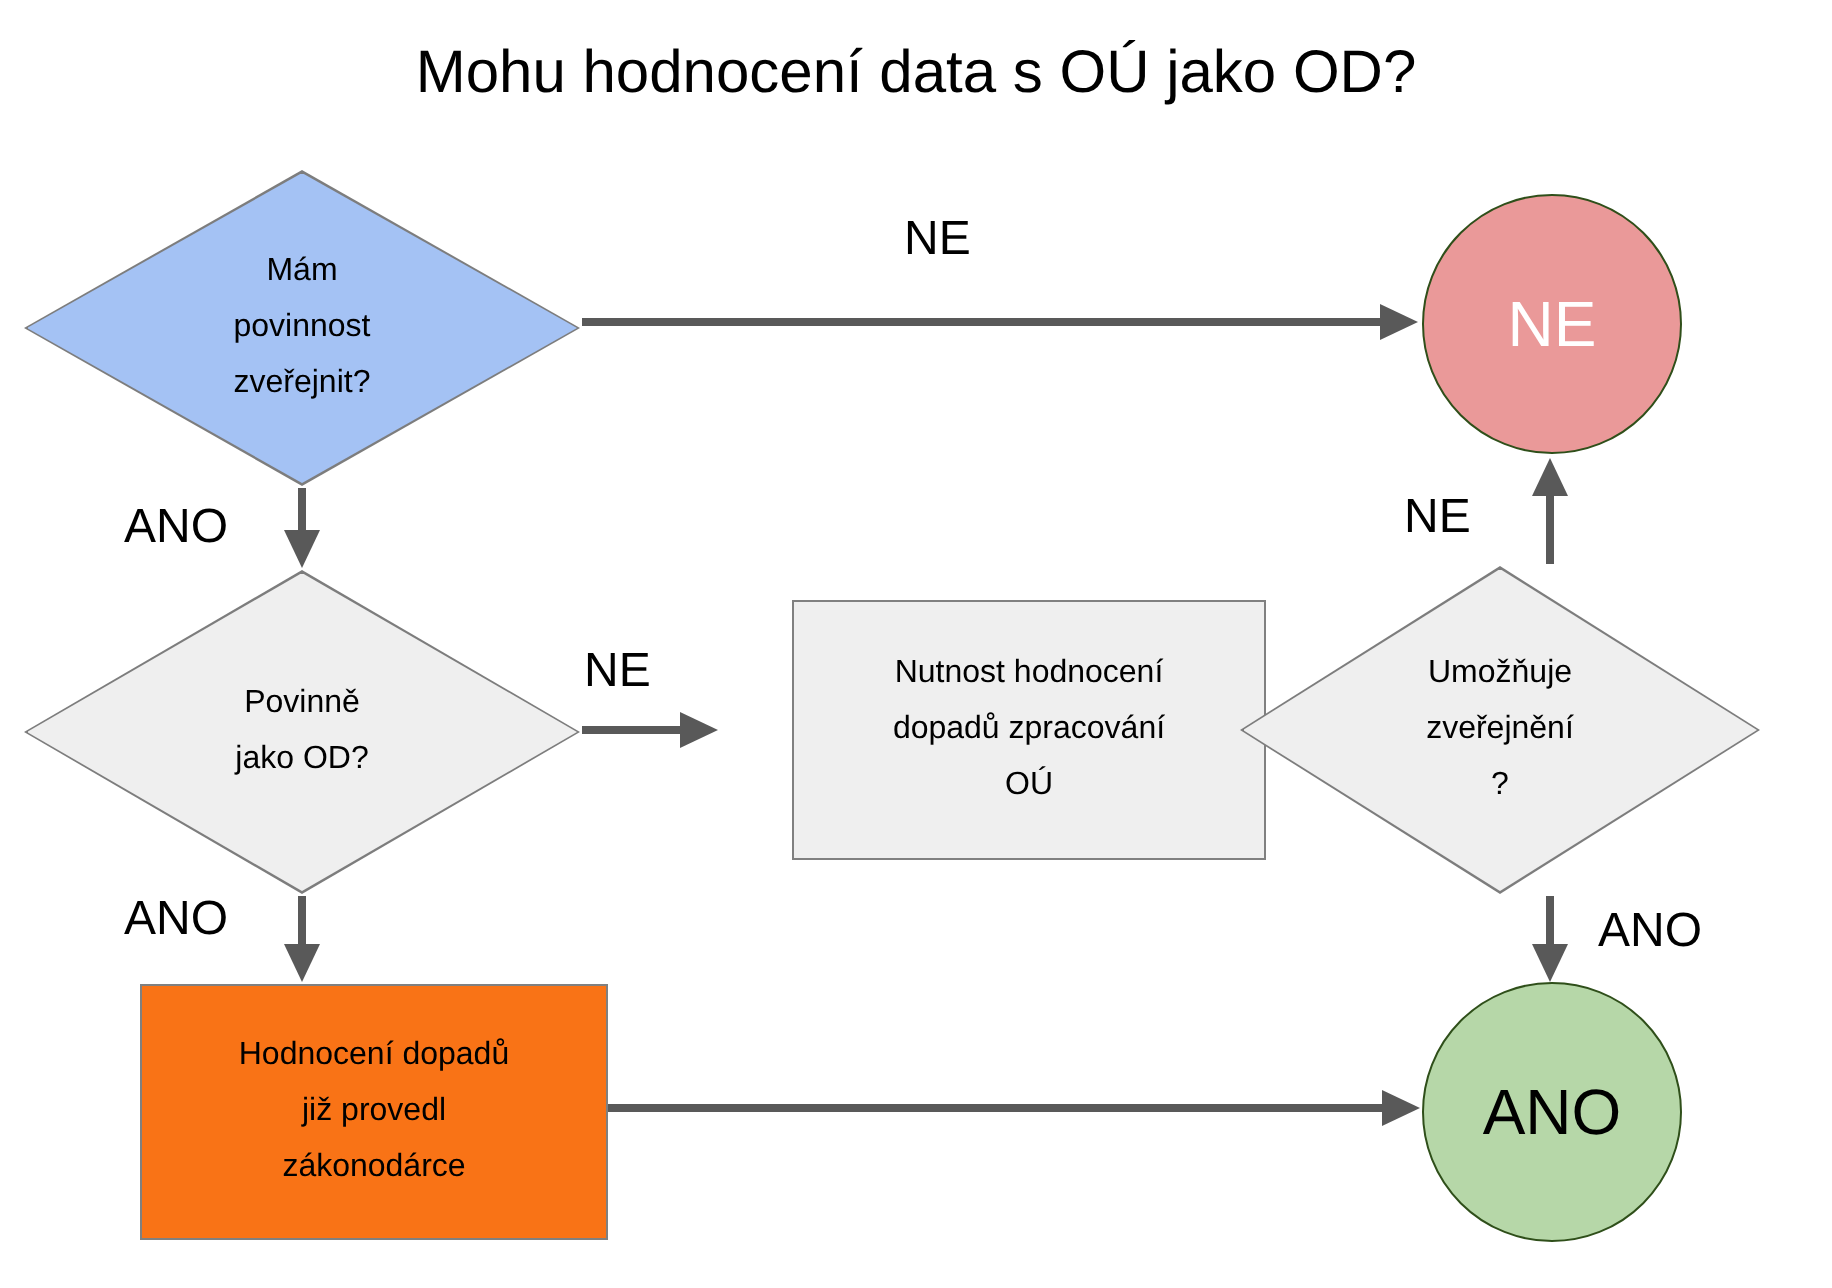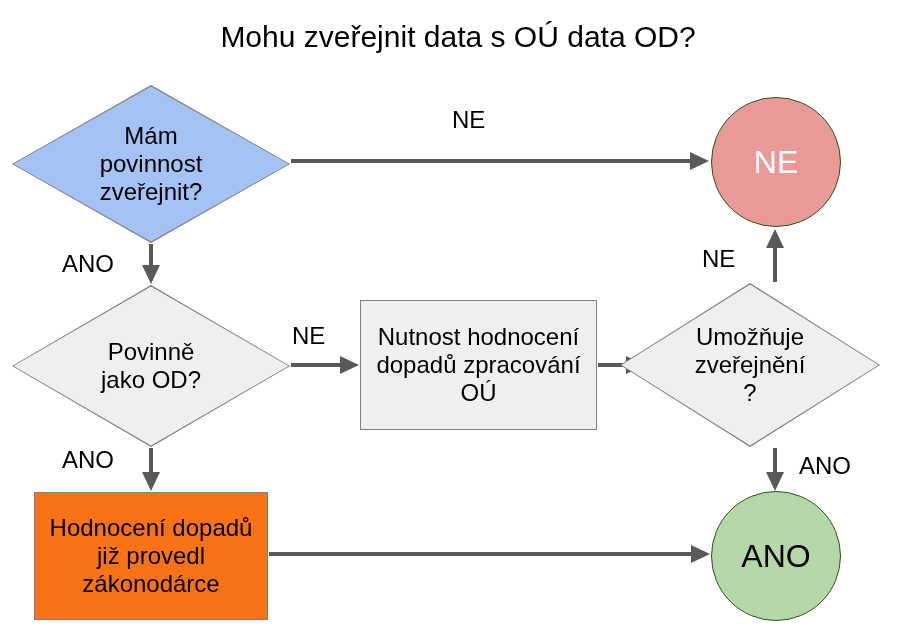--- a/index.html
+++ b/index.html
@@ -6,34 +6,34 @@
   #canvas{
     position:relative;width:916px;height:644px;background:#ffffff;overflow:hidden;
     font-family:"Liberation Sans","DejaVu Sans",sans-serif;color:#000;
   }
   .title{
     position:absolute;left:0;top:20px;width:916px;text-align:center;
     font-size:30px;line-height:34px;color:#000;
   }
   .node-text{
     position:absolute;width:100%;top:50%;transform:translateY(-50%);
-    text-align:center;font-size:24px;line-height:28px;white-space:pre-line;
+    text-align:center;font-size:16px;line-height:28px;white-space:pre-line;
   }
   .diamond{position:absolute;}
   .diamond .shape-border{
     position:absolute;inset:0;
     clip-path:polygon(50% 0,100% 50%,50% 100%,0 50%);
     background:#7d7d7d;
   }
   .diamond .shape-fill{
     position:absolute;inset:1.5px;
     clip-path:polygon(50% 0,100% 50%,50% 100%,0 50%);
   }
   .rect-node{
-    position:absolute;border:1.5px solid #808080;box-sizing:border-box;
+    position:absolute;border:1.5px solid #808080;box-sizing:border-box;margin-left:36px;
   }
   .circle-node{
     position:absolute;border-radius:50%;border:1.5px solid #2f4f1a;box-sizing:border-box;
   }
   .circle-node .node-text{font-size:32px;line-height:36px;}
   .edge-label{
     position:absolute;font-size:24px;line-height:28px;color:#000;white-space:nowrap;
   }
   .arrows{position:absolute;left:0;top:0;width:916px;height:644px;}
 </style>
@@ -64,21 +64,21 @@
       <polygon points="775,491 766,472 784,472" stroke="none"></polygon>
 
       <line x1="151" y1="448" x2="151" y2="472"></line>
       <polygon points="151,491 142,472 160,472" stroke="none"></polygon>
 
       <line x1="269" y1="554" x2="692" y2="554"></line>
       <polygon points="710,554 691,545 691,563" stroke="none"></polygon>
     </g>
   </svg>
 
-  <div class="title">Mohu zveřejnit data s OÚ data OD?</div>
+  <div class="title">Mohu hodnocení data s OÚ jako OD?</div>
 
   <div class="diamond" style="left:12px;top:85px;width:278px;height:158px;">
     <div class="shape-border"></div>
     <div class="shape-fill" style="background: rgb(164, 194, 244);"></div>
     <div class="node-text">Mám
 povinnost
 zveřejnit?</div>
   </div>
 
   <div class="circle-node" style="left: 711px; top: 97px; width: 130px; height: 130px; color: rgb(255, 255, 255); background: rgb(234, 153, 153);">

